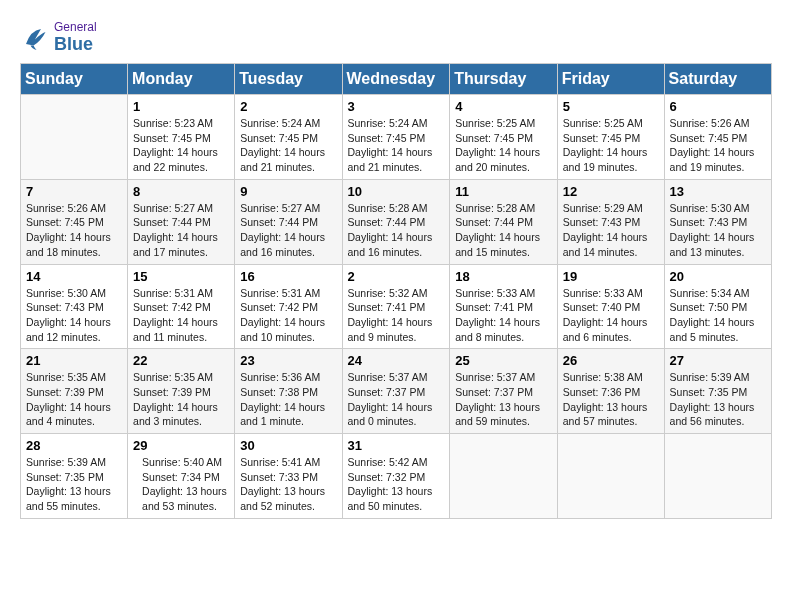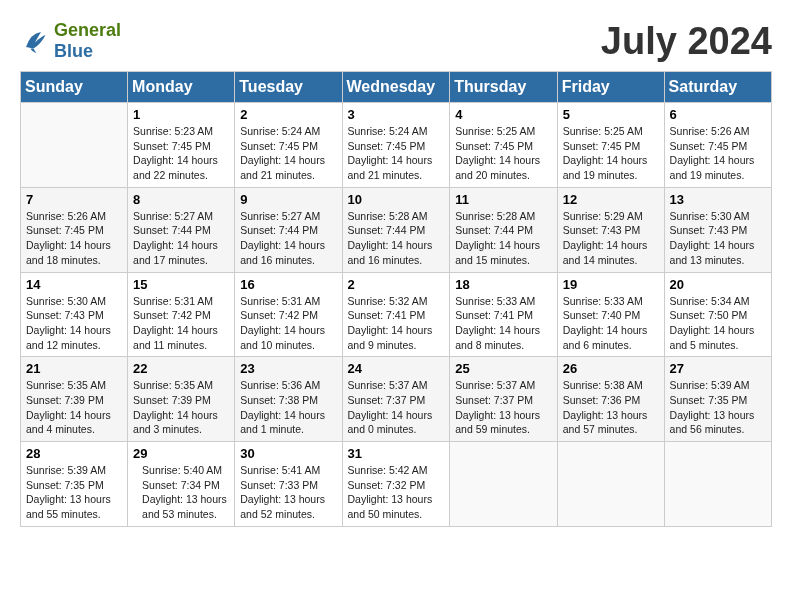--- a/index.html
+++ b/index.html
@@ -80,26 +80,25 @@
 </head>
 <body>
 
 <div class="header-area">
   <div class="logo">
     <svg class="logo-bird" viewBox="0 0 40 40" xmlns="http://www.w3.org/2000/svg">
       <path d="M8 28 Q14 10 28 8 Q22 18 20 22 Q28 14 34 12 Q28 24 18 30 Z" fill="#2e6da4"></path>
       <path d="M18 30 Q20 34 22 36 Q16 34 14 30 Z" fill="#2e6da4"></path>
     </svg>
     <div>
-      <div style="font-size:18px;font-weight:bold;color:#4d7c0f;">General</div>
+      <div style="font-size:12px;font-weight:normal;color:#4c1d95;">General</div>
       <div style="font-size:18px;font-weight:bold;color:#2e6da4;">Blue</div>
     </div>
   </div>
   <div class="title-area">
-    <div class="month-title">July 2024</div>
   </div>
 </div>
 
 <table>
   <thead>
     <tr id="header-row">
         <th>Sunday</th>
         <th>Monday</th>
         <th>Tuesday</th>
         <th>Wednesday</th>

